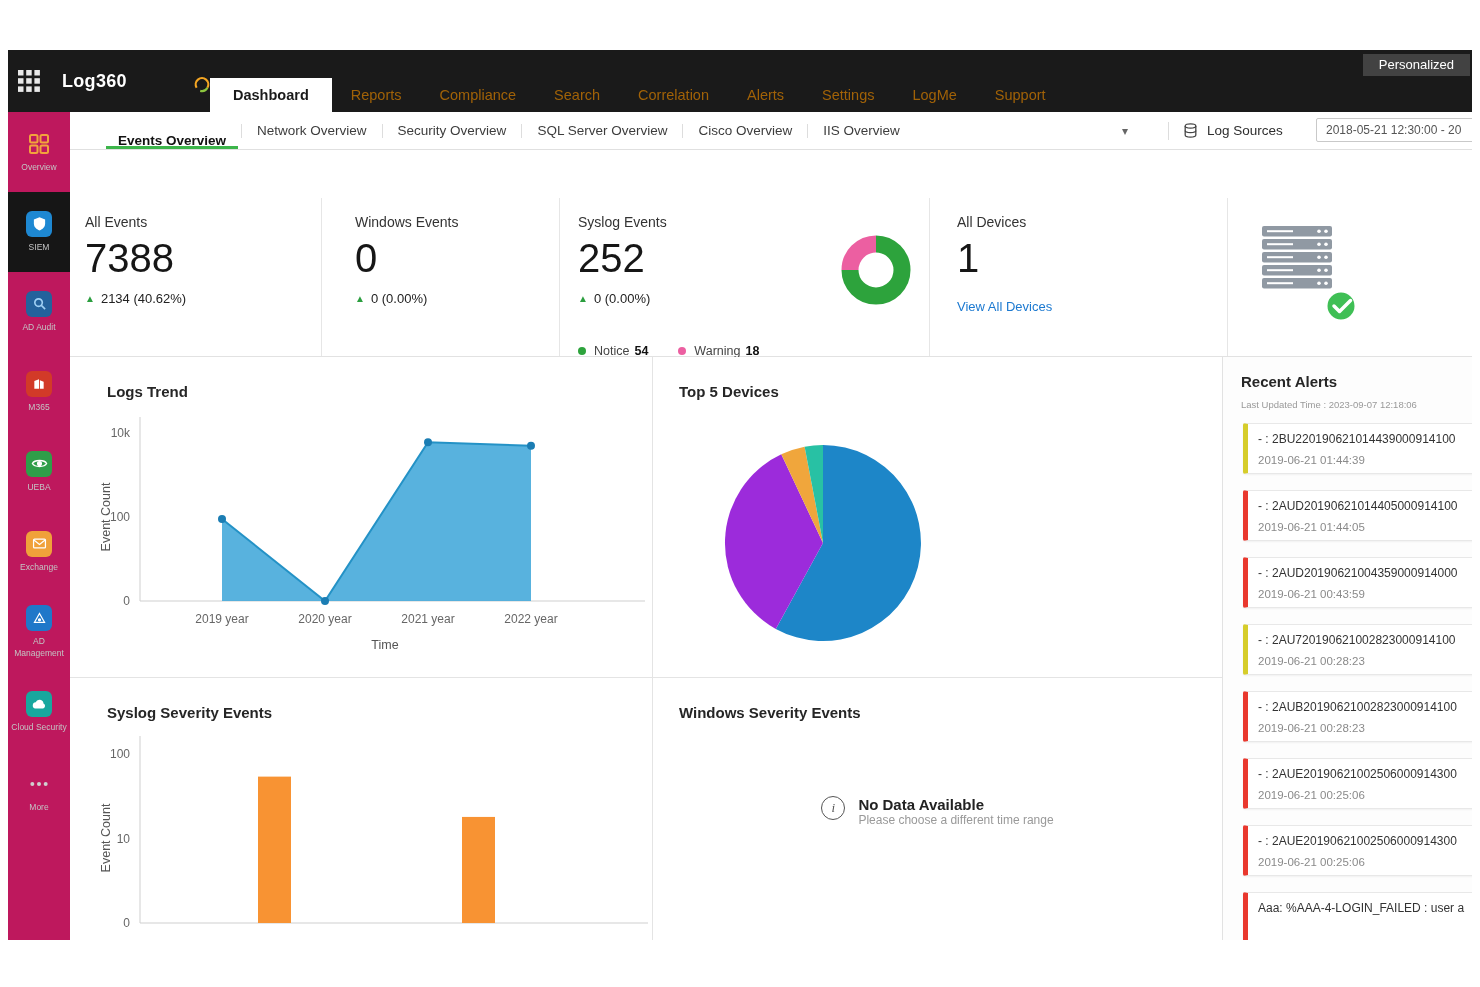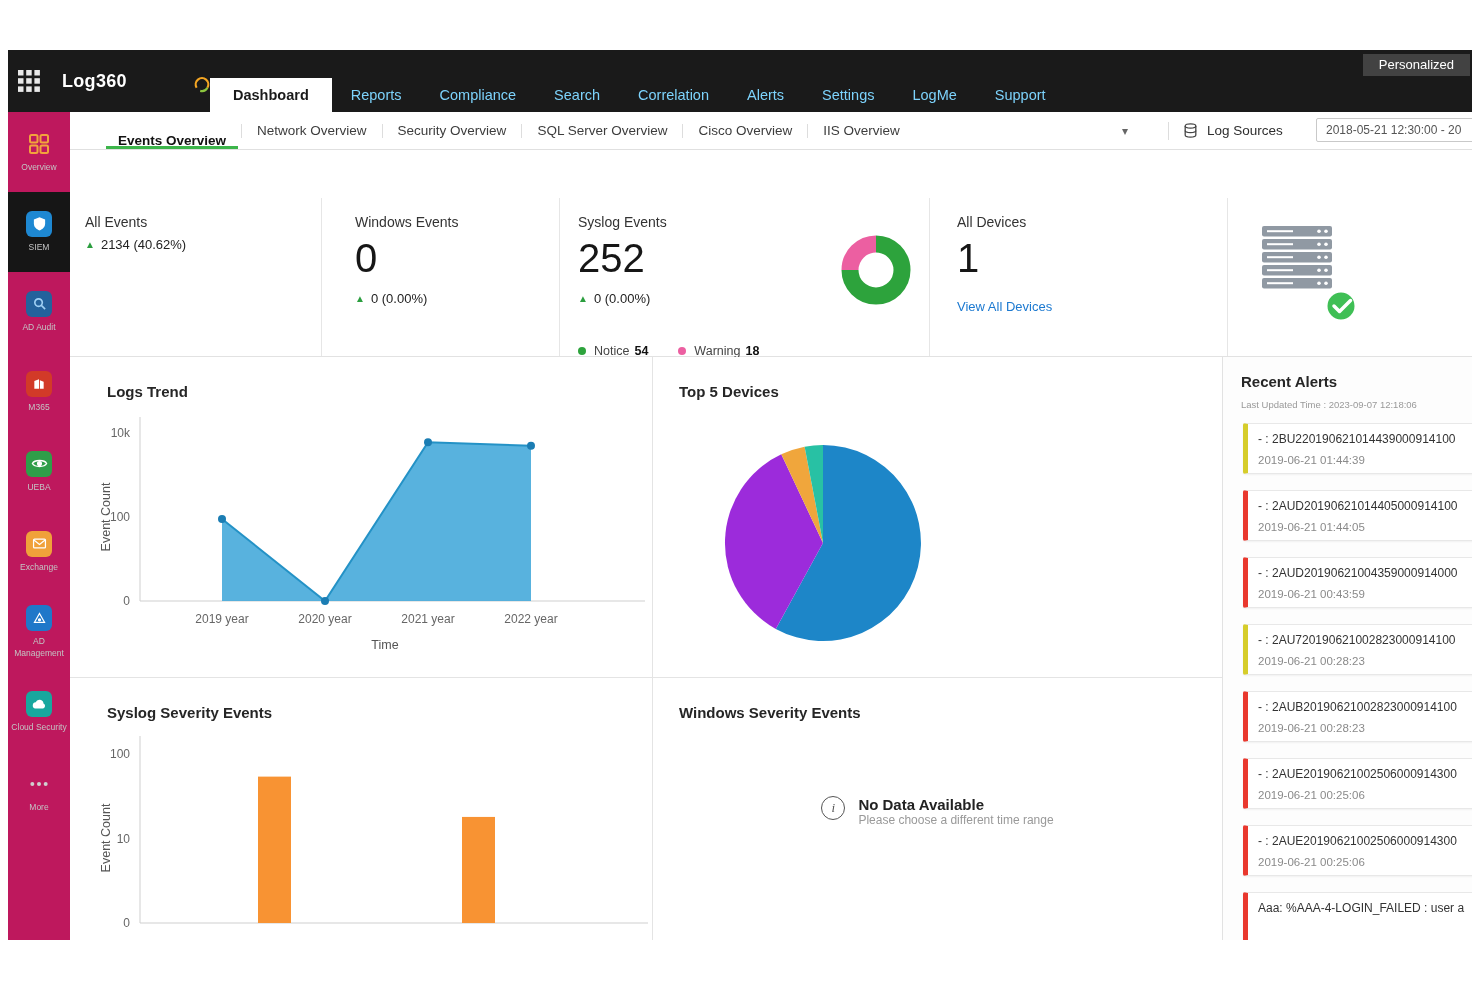--- a/index.html
+++ b/index.html
@@ -8,21 +8,21 @@
 
   
   .header{position:absolute;left:0;top:0;width:1464px;height:62px;background:#1a1a1a;}
   .app-grid{position:absolute;left:8px;top:18px;width:26px;height:26px;cursor:pointer;}
   .logo{position:absolute;left:54px;top:0;height:62px;display:flex;align-items:center;
     color:#fff;font-size:18px;font-weight:bold;letter-spacing:.3px;}
   .logo-swoosh{position:absolute;left:66px;top:13px;}
   .personalized{position:absolute;right:2px;top:4px;background:#424242;color:#fff;
     font-size:13px;padding:3px 16px 4px;cursor:pointer;}
   .main-nav{position:absolute;left:202px;bottom:0;height:34px;display:flex;}
-  .nav-item{display:flex;align-items:center;padding:0 19px;color:#7dd3fc;font-size:14.5px;cursor:pointer;}
+  .nav-item{display:flex;align-items:center;padding:0 19px;color:#a16207;font-size:14.5px;cursor:pointer;}
   .nav-item.active{background:#fff;color:#1a1a1a;font-weight:bold;padding:0 23px;}
 
   
   .sidebar{position:absolute;left:0;top:62px;width:62px;height:828px;background:#be185d;}
   .sb-item{height:80px;display:flex;flex-direction:column;align-items:center;justify-content:center;gap:5px;cursor:pointer;}
   .sb-item.active{background:#161616;}
   .sb-icon{width:26px;height:26px;border-radius:6px;display:flex;align-items:center;justify-content:center;flex:none;}
   .sb-label{font-size:8.5px;color:#c4c4c4;text-align:center;line-height:1.3;padding:0 2px;}
 
   
@@ -245,20 +245,21 @@
     </div>
     <div class="daterange">
       <span>2018-05-21 12:30:00 - 20</span>
     </div>
   </div>
 
   <div class="stats">
     <div class="stat" style="width:252px;">
       <div style="padding-left:15px;">
         <div class="stat-label">All Events</div>
+        <div class="stat-value">7388</div>
         <div class="stat-delta">
           <span class="delta-arrow">▲</span>
           <span>2134 (40.62%)</span>
         </div>
       </div>
     </div>
     <div class="stat" style="width:238px;">
       <div style="padding-left:33px;">
         <div class="stat-label">Windows Events</div>
         <div class="stat-value">0</div>

